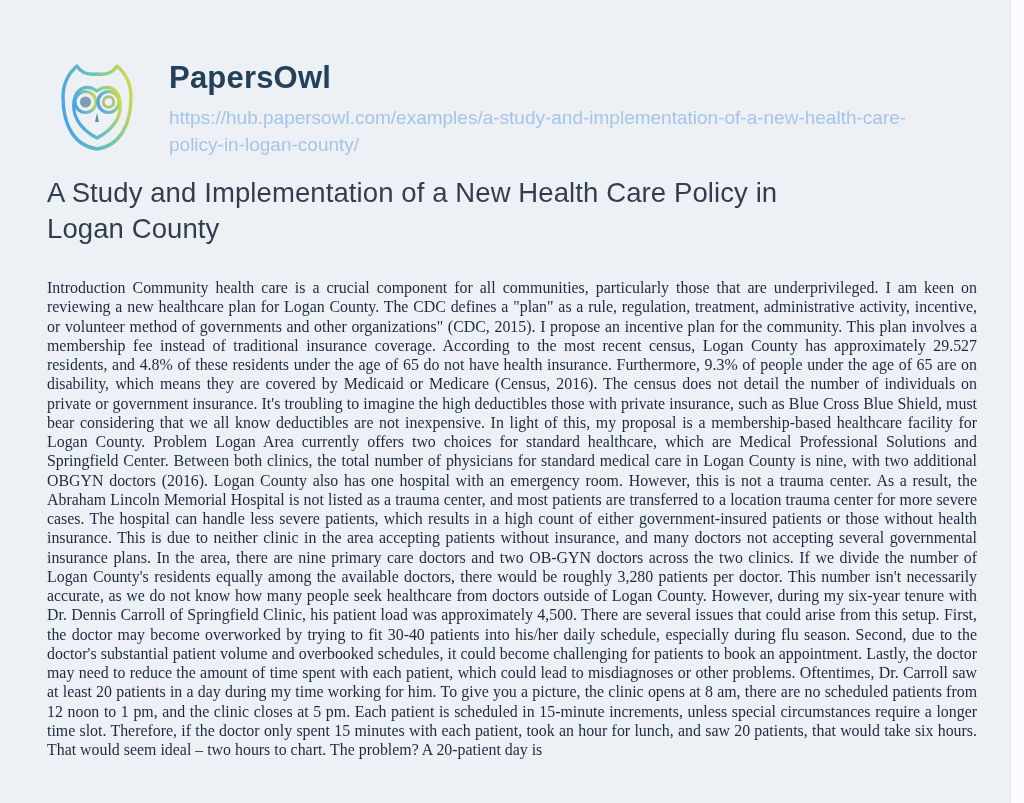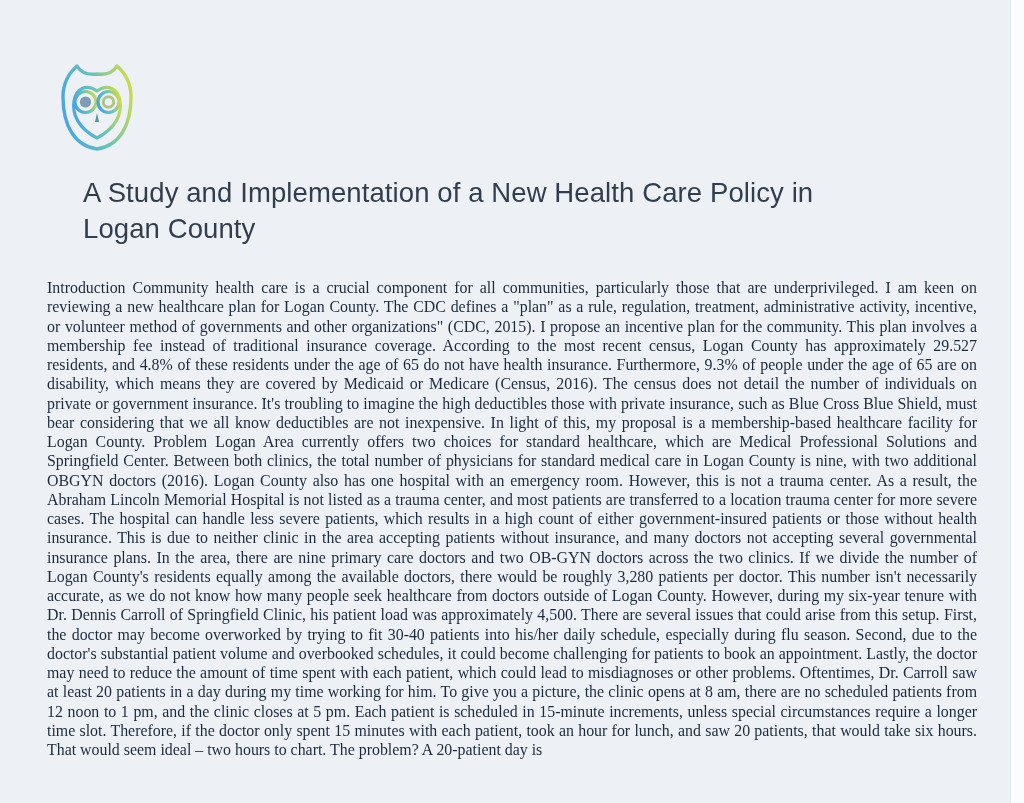--- a/index.html
+++ b/index.html
@@ -57,21 +57,20 @@
     word-wrap: break-word;
   }
   .article { margin-top: 14px; }
   .article-title {
     font-size: 27.5px;
     font-weight: 400;
     color: #323e4d;
     line-height: 36px;
     max-width: 760px;
     letter-spacing: 0.1px;
-    margin-left: 36px;
   }
   .article-body {
     margin-top: 31px;
     width: 930px;
     font-family: "Liberation Serif", serif;
     font-size: 15.9px;
     line-height: 19.25px;
     color: #1c2a3d;
     text-align: justify;
   }
@@ -96,20 +95,24 @@
             <path d="M30,10 C34,17 41,19 50,18 C59,19 66,17 70,10 C78,17 84,27 84,41 C84,70 72,90 50,93 C28,90 16,70 16,41 C16,27 22,17 30,10 Z" stroke="url(#owlgrad)" stroke-width="3.4" fill="none" stroke-linejoin="round"></path>
             <path d="M50,82 C31,72 25,58 27,45 C29,33 39,27 50,35 C61,27 71,33 73,45 C75,58 69,72 50,82 Z" stroke="url(#owlgrad)" stroke-width="3.2" fill="none" stroke-linejoin="round"></path>
             <circle cx="38.5" cy="46" r="10.5" stroke="url(#owlgrad)" stroke-width="3.2" fill="none"></circle>
             <circle cx="61.5" cy="46" r="10.5" stroke="url(#owlgrad)" stroke-width="3.2" fill="none"></circle>
             <circle cx="38.5" cy="46" r="5.6" fill="#7e9cb4"></circle>
             <circle cx="61.5" cy="46" r="5.2" fill="none" stroke="#aec487" stroke-width="3"></circle>
             <path d="M50,57 L48,66 L52,66 Z" fill="#56948f"></path>
           </svg>
         </span>
       </div>
+      <div class="brand-block">
+        <div class="brand-name">PapersOwl</div>
+        <a class="brand-url" href="#">https://hub.papersowl.com/examples/a-study-and-implementation-of-a-new-health-care-policy-in-logan-county/</a>
+      </div>
     </div>
 
     <div class="article">
       <h1 class="article-title">A Study and Implementation of a New Health Care Policy in Logan County</h1>
       <p class="article-body">Introduction Community health care is a crucial component for all communities, particularly those that are underprivileged. I am keen on reviewing a new healthcare plan for Logan County. The CDC defines a "plan" as a rule, regulation, treatment, administrative activity, incentive, or volunteer method of governments and other organizations" (CDC, 2015). I propose an incentive plan for the community. This plan involves a membership fee instead of traditional insurance coverage. According to the most recent census, Logan County has approximately 29.527 residents, and 4.8% of these residents under the age of 65 do not have health insurance. Furthermore, 9.3% of people under the age of 65 are on disability, which means they are covered by Medicaid or Medicare (Census, 2016). The census does not detail the number of individuals on private or government insurance. It's troubling to imagine the high deductibles those with private insurance, such as Blue Cross Blue Shield, must bear considering that we all know deductibles are not inexpensive. In light of this, my proposal is a membership-based healthcare facility for Logan County. Problem Logan Area currently offers two choices for standard healthcare, which are Medical Professional Solutions and Springfield Center. Between both clinics, the total number of physicians for standard medical care in Logan County is nine, with two additional OBGYN doctors (2016). Logan County also has one hospital with an emergency room. However, this is not a trauma center. As a result, the Abraham Lincoln Memorial Hospital is not listed as a trauma center, and most patients are transferred to a location trauma center for more severe cases. The hospital can handle less severe patients, which results in a high count of either government-insured patients or those without health insurance. This is due to neither clinic in the area accepting patients without insurance, and many doctors not accepting several governmental insurance plans. In the area, there are nine primary care doctors and two OB-GYN doctors across the two clinics. If we divide the number of Logan County's residents equally among the available doctors, there would be roughly 3,280 patients per doctor. This number isn't necessarily accurate, as we do not know how many people seek healthcare from doctors outside of Logan County. However, during my six-year tenure with Dr. Dennis Carroll of Springfield Clinic, his patient load was approximately 4,500. There are several issues that could arise from this setup. First, the doctor may become overworked by trying to fit 30-40 patients into his/her daily schedule, especially during flu season. Second, due to the doctor's substantial patient volume and overbooked schedules, it could become challenging for patients to book an appointment. Lastly, the doctor may need to reduce the amount of time spent with each patient, which could lead to misdiagnoses or other problems. Oftentimes, Dr. Carroll saw at least 20 patients in a day during my time working for him. To give you a picture, the clinic opens at 8 am, there are no scheduled patients from 12 noon to 1 pm, and the clinic closes at 5 pm. Each patient is scheduled in 15-minute increments, unless special circumstances require a longer time slot. Therefore, if the doctor only spent 15 minutes with each patient, took an hour for lunch, and saw 20 patients, that would take six hours. That would seem ideal – two hours to chart. The problem? A 20-patient day is</p>
     </div>
 
   </div>
 </div>
 

